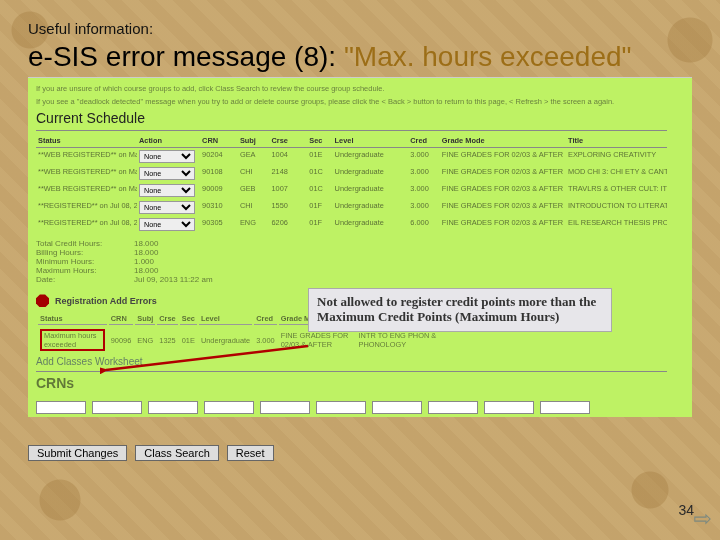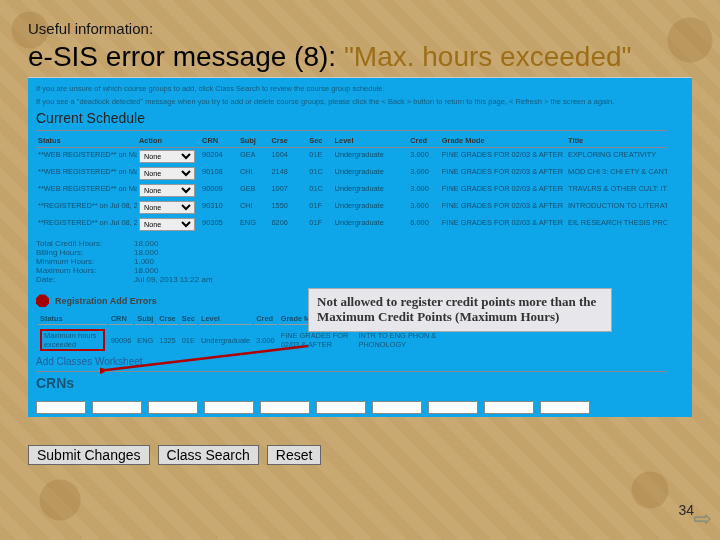--- a/index.html
+++ b/index.html
@@ -11,21 +11,21 @@
       radial-gradient(circle at 690px 40px, rgba(160,120,60,.35) 22px, transparent 23px),
       radial-gradient(circle at 60px 500px, rgba(160,120,60,.35) 20px, transparent 21px),
       radial-gradient(circle at 650px 490px, rgba(160,120,60,.35) 18px, transparent 19px),
       repeating-linear-gradient(45deg, rgba(160,120,60,.12) 0 12px, rgba(200,170,110,.12) 12px 24px);
   }
   .slide { position: relative; width: 100%; height: 100%; padding: 20px 28px 0 28px; }
   .intro { font-size: 15px; margin-bottom: 5px; color: #111; }
   .title { font-size: 28px; line-height: 1.05; margin-bottom: 6px; font-weight: 400; }
   .title .quoted { color: #9c6e17; }
   .screenshot {
-    background: #0ea5e9; width: 100%; height: 340px; font-size: 8px; color: #333;
+    background: #bef264; width: 100%; height: 340px; font-size: 8px; color: #333;
     padding: 6px 25px 0 8px; position: relative; border-top: 1px solid #ccc;
   }
   .tiny { font-size: 7.5px; color: rgba(30,30,30,.55); }
   .hr { border-top: 1px solid #888; margin: 4px 0 3px 0; width: 100%; }
   .sec-title { font-size: 14px; color: #222; margin: 4px 0 2px 0; }
   table.sched { width: 100%; border-collapse: collapse; font-size: 7.4px; table-layout: fixed; }
   table.sched th { text-align: left; font-weight: bold; border-bottom: 1px solid #888; padding: 2px 2px; white-space: nowrap; overflow: hidden; }
   table.sched td { padding: 2px 2px; vertical-align: top; color: rgba(20,20,20,.6); white-space: nowrap; overflow: hidden; text-overflow: clip; }
   .col-status { width: 16%; } .col-action { width: 10%; } .col-crn { width: 6%; }
   .col-subj { width: 5%; } .col-crse { width: 6%; } .col-sec { width: 4%; }
@@ -38,21 +38,21 @@
   .reg-err .stop { width: 13px; height: 13px; background: #a40000; clip-path: polygon(30% 0,70% 0,100% 30%,100% 70%,70% 100%,30% 100%,0 70%,0 30%); }
   .reg-err .txt { font-weight: bold; font-size: 9px; color: #444; }
   .err-table { margin-top: 4px; font-size: 7.4px; width: 65%; }
   .err-table th { text-align: left; border-bottom: 1px solid #999; font-weight: bold; padding: 1px 2px; color: rgba(20,20,20,.6); }
   .err-table td { padding: 2px 2px; color: rgba(20,20,20,.55); }
   .err-highlight { border: 2px solid #b00000; padding: 0 2px; display: inline-block; }
   .add-title { font-size: 10px; color: rgba(40,50,100,.6); margin-top: 1px; }
   .crn-row { display: flex; gap: 6px; margin-top: 10px; }
   .crn-row input { width: 50px; height: 13px; border: 1px solid #888; font-size: 7px; background: #fff; }
   .btn-row { display: flex; gap: 8px; margin-top: 28px; }
-  .btn-row button { font-size: 14px; padding: 1px 8px; border: 1px solid #666; background: #ddd; font-family: inherit; }
+  .btn-row button { font-size: 11px; padding: 1px 8px; border: 1px solid #666; background: #ddd; font-family: inherit; }
   .callout {
     position: absolute; left: 280px; top: 210px; width: 304px;
     background: #e7e6ea; border: 1px solid #aaa; padding: 6px 8px;
     font-family: "Times New Roman", serif; font-size: 13px; font-weight: bold; line-height: 1.15;
   }
   .arrow { position: absolute; left: 72px; top: 262px; width: 210px; height: 34px; pointer-events: none; }
   .pagenum { position: absolute; right: 26px; bottom: 22px; font-size: 14px; color: #2a2a2a; }
   .next { position: absolute; right: 8px; bottom: 8px; color: #7e8a7f; font-size: 22px; }
 </style>
 </head>

